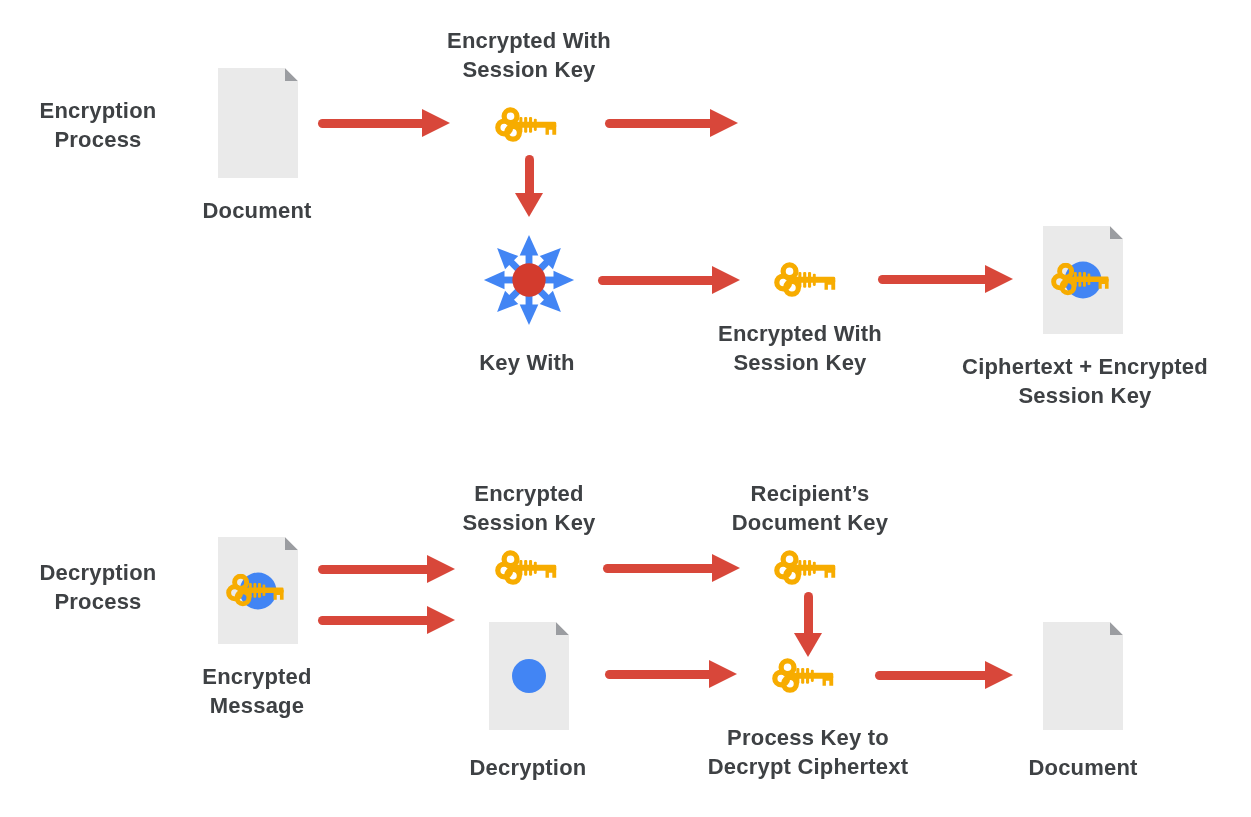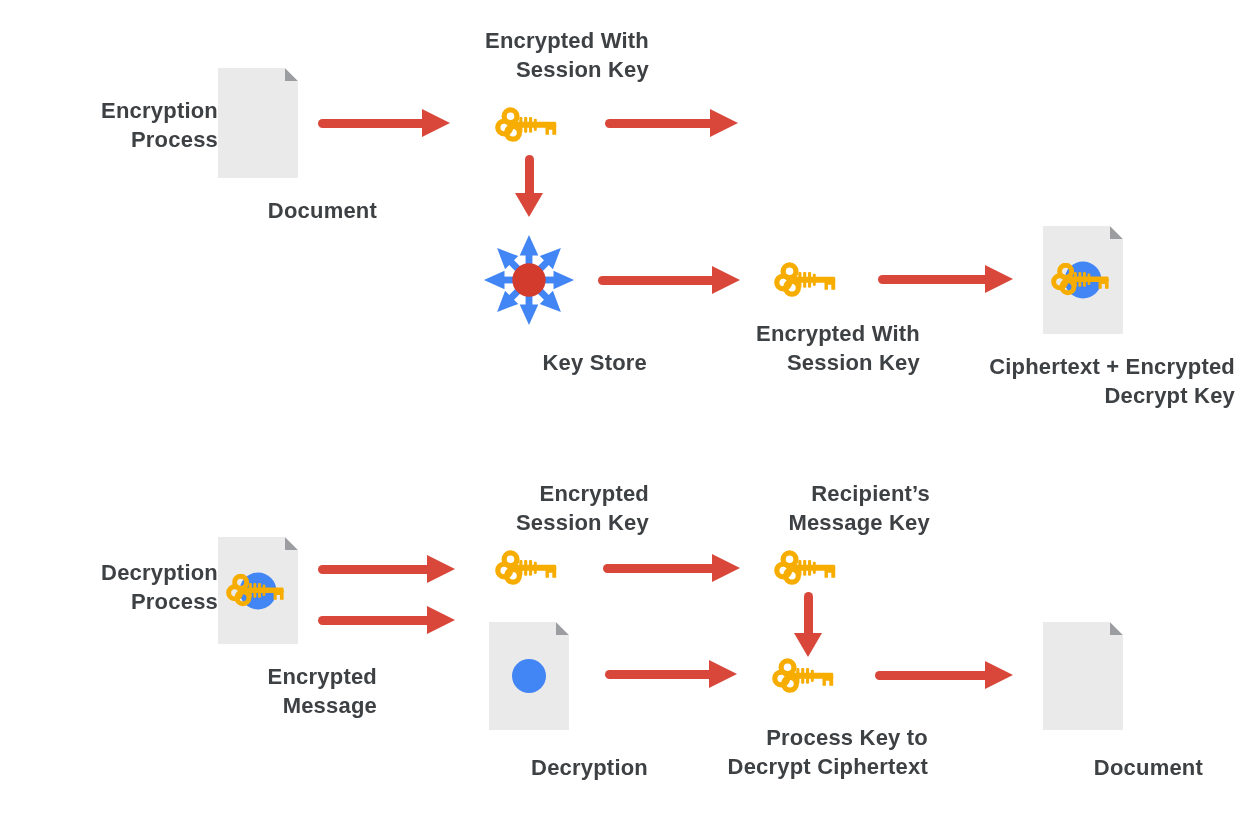--- a/index.html
+++ b/index.html
@@ -11,21 +11,21 @@
     overflow:hidden;
   }
   
   .lbl{
     position:absolute;
     font-weight:700;
     font-size:22px;
     line-height:29px;
     letter-spacing:.2px;
     color:var(--text_gray,#3E4144);
-    text-align:right;
+    text-align:center;
     white-space:pre-line;
   }
   
   .doc{
     position:absolute;
     width:80px;height:108px;
     background:var(--doc_gray,#EAEAEA);
     clip-path:polygon(0 0, calc(100% - 13px) 0, 100% 13px, 100% 100%, 0 100%);
   }
   .doc .fold{
@@ -168,21 +168,21 @@
           <line x1="50" y1="46" x2="50" y2="22"></line>
           <polygon points="50,4 40.5,25 59.5,25"></polygon>
         </g>
       <g class="ks-arrow" transform="rotate(315 50 50)">
           <line x1="50" y1="46" x2="50" y2="22"></line>
           <polygon points="50,4 40.5,25 59.5,25"></polygon>
         </g>
       <circle class="ks-hub" cx="50" cy="50" r="17"></circle>
     </svg>
 
-    <div class="lbl" style="left:407px;top:348px;width:240px">Key Store</div>
+    <div class="lbl" style="left:407px;top:348px;width:240px">Key With</div>
 
     <div class="ar" style="left:598px;top:265px;width:142px">
         <i class="shaft"></i>
         <i class="head"></i>
       </div>
 
     <svg class="key" style="left:774px;top:262px">
         <use href="#key-shape"></use>
       </svg>
 
@@ -196,21 +196,21 @@
 
     <div class="doc" style="left:1043px;top:226px">
       <span class="fold"></span>
       <span class="badge-circle"></span>
       <svg class="badge-key">
           <use href="#key-shape"></use>
         </svg>
     </div>
 
     <div class="lbl" style="left:935px;top:352px;width:300px">Ciphertext + Encrypted
-Decrypt Key</div>
+Session Key</div>
   </div>
 
   <div>
 
     <div class="lbl" style="left:-22px;top:558px;width:240px">Decryption
 Process</div>
 
     <div class="doc" style="left:218px;top:537px;height:107px">
       <span class="fold"></span>
       <span class="badge-circle"></span>
@@ -237,21 +237,21 @@
     <svg class="key" style="left:495px;top:550px">
         <use href="#key-shape"></use>
       </svg>
 
     <div class="ar" style="left:603px;top:553px;width:137px">
         <i class="shaft"></i>
         <i class="head"></i>
       </div>
 
     <div class="lbl" style="left:690px;top:479px;width:240px">Recipient’s
-Message Key</div>
+Document Key</div>
 
     <svg class="key" style="left:774px;top:550px">
         <use href="#key-shape"></use>
       </svg>
 
     <div class="arv" style="left:793px;top:592px;height:65px">
         <i class="shaft"></i>
         <i class="head"></i>
       </div>
 

